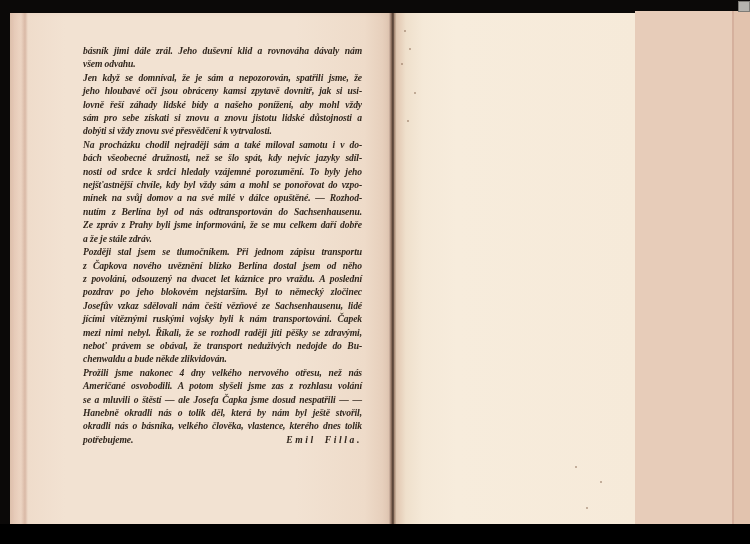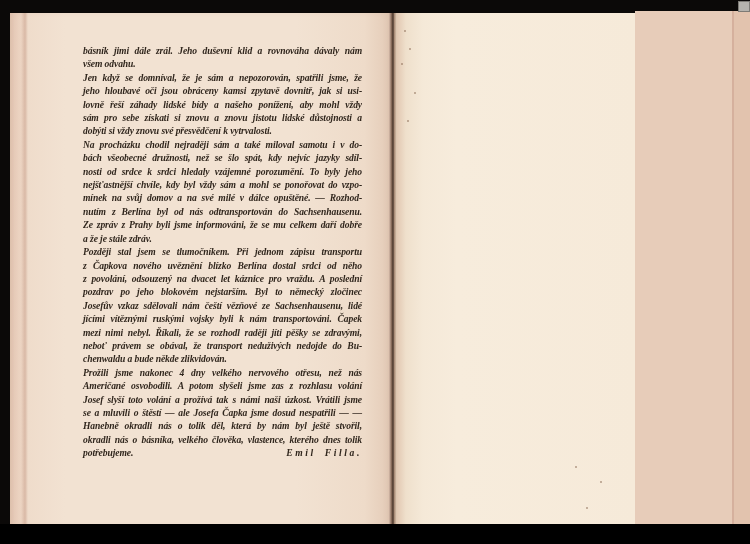--- a/index.html
+++ b/index.html
@@ -133,33 +133,32 @@
           <div class="line">bách všeobecné družnosti, než se šlo spát, kdy nejvíc jazyky sdíl-</div>
           <div class="line">nosti od srdce k srdci hledaly vzájemné porozumění. To byly jeho</div>
           <div class="line">nejšťastnější chvíle, kdy byl vždy sám a mohl se ponořovat do vzpo-</div>
           <div class="line">mínek na svůj domov a na své milé v dálce opuštěné. — Rozhod-</div>
           <div class="line">nutím z Berlína byl od nás odtransportován do Sachsenhausenu.</div>
           <div class="line">Ze zpráv z Prahy byli jsme informováni, že se mu celkem daří dobře</div>
           <div class="line last">a že je stále zdráv.</div>
         </div>
         <div class="para">
           <div class="line">Později stal jsem se tlumočníkem. Při jednom zápisu transportu</div>
-          <div class="line">z Čapkova nového uvěznění blízko Berlína dostal srdci od něho</div>
+          <div class="line">z Čapkova nového uvěznění blízko Berlína dostal jsem od něho</div>
           <div class="line">z povolání, odsouzený na dvacet let káznice pro vraždu. A poslední</div>
           <div class="line">pozdrav po jeho blokovém nejstarším. Byl to německý zločinec</div>
           <div class="line">Josefův vzkaz sdělovali nám čeští vězňové ze Sachsenhausenu, lidé</div>
           <div class="line">jícími vítěznými ruskými vojsky byli k nám transportováni. Čapek</div>
           <div class="line">mezi nimi nebyl. Říkali, že se rozhodl raději jíti pěšky se zdravými,</div>
           <div class="line">neboť právem se obával, že transport neduživých nedojde do Bu-</div>
           <div class="line last">chenwaldu a bude někde zlikvidován.</div>
         </div>
         <div class="para gap">
           <div class="line">Prožili jsme nakonec 4 dny velkého nervového otřesu, než nás</div>
           <div class="line">Američané osvobodili. A potom slyšeli jsme zas z rozhlasu volání</div>
-          <div class="line">Josef slyší toto volání a prožívá tak s námi naši úzkost. Vrátili jsme</div>
           <div class="line">se a mluvili o štěstí — ale Josefa Čapka jsme dosud nespatřili — —</div>
           <div class="line">Hanebně okradli nás o tolik děl, která by nám byl ještě stvořil,</div>
           <div class="line">okradli nás o básníka, velkého člověka, vlastence, kterého dnes tolik</div>
         </div>
         <div class="sig-row">
         <span class="sig-word">potřebujeme.</span>
         <span class="sig-name">Emil Filla.</span>
       </div>
     </div>
   </div>

